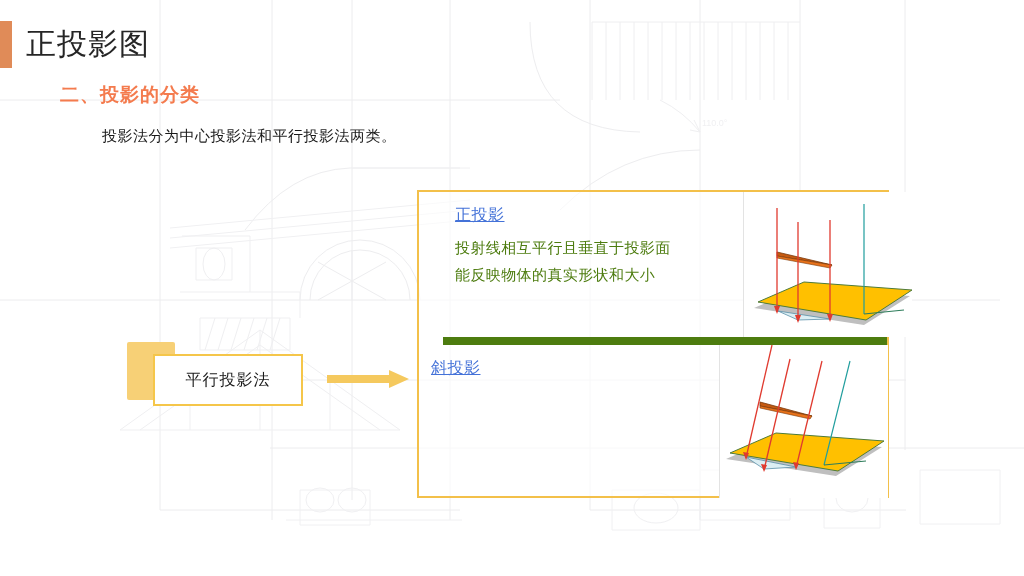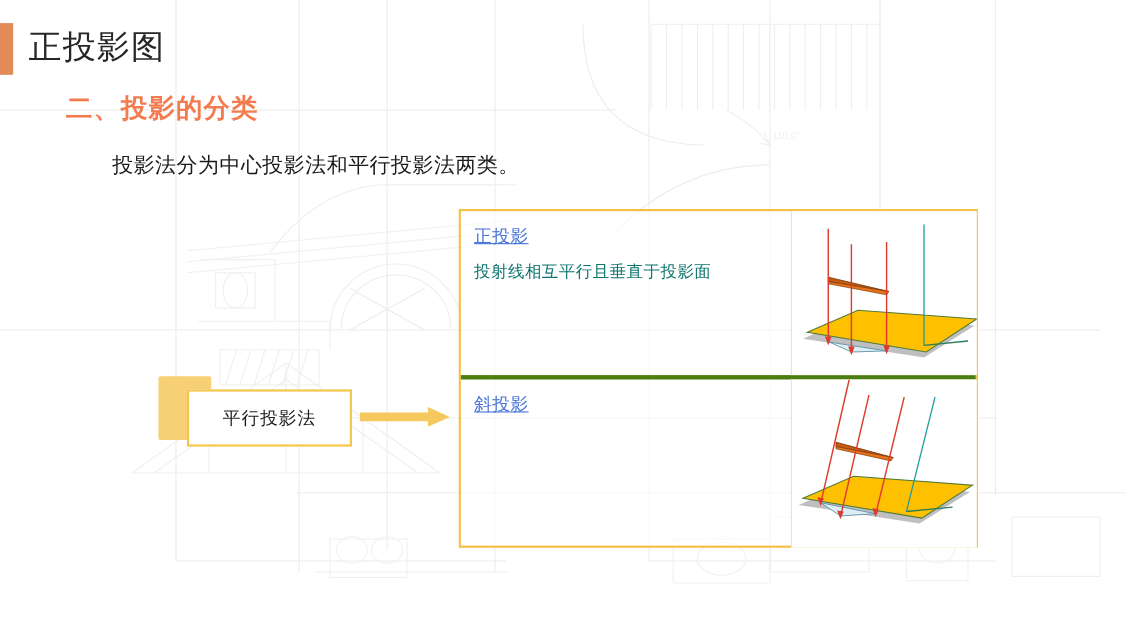--- a/index.html
+++ b/index.html
@@ -44,36 +44,35 @@
     line-height: 42px;
     color: #262626;
     letter-spacing: 1px;
     white-space: nowrap;
   }
 
   
   #section-heading {
     position: absolute;
     left: 60px; top: 82px;
-    font-size: 24px;
+    font-size: 19px;
     font-weight: bold;
     color: #F47B4E;
     letter-spacing: 1px;
     white-space: nowrap;
   }
 
   
   #intro-text {
     position: absolute;
     left: 102px; top: 127px;
-    font-size: 19px;
+    font-size: 15px;
     color: #1a1a1a;
     letter-spacing: 0.5px;
     white-space: nowrap;
-    margin-top: 10px;
   }
 
   
   .method-card {
     position: absolute;
     width: 176px;
     height: 62px;
   }
   .method-card .card-square {
     position: absolute;
@@ -95,21 +94,21 @@
     font-size: 16px;
     color: #1a1a1a;
     letter-spacing: 1px;
     white-space: nowrap;
   }
 
   #card-central { left: 140px; top: 192px; }
   #card-central .card-square { background: #0FB295; }
   #card-central .card-outline { border-color: #0FB295; }
 
-  #card-parallel { left: 144px; top: 342px; }
+  #card-parallel { left: 127px; top: 342px; }
   #card-parallel .card-square { background: #F7D076; }
   #card-parallel .card-outline { border-color: #F5C64A; }
 
   
   #flow-arrow {
     position: absolute;
     left: 327px; top: 368px;
     width: 82px; height: 22px;
   }
 
@@ -119,38 +118,38 @@
     left: 417px; top: 190px;
     width: 472px; height: 308px;
     border: 2px solid #F3C04A;
     background: rgba(255,255,255,0.62);
   }
   .detail-row {
     position: relative;
     height: 153px;
     display: flex;
   }
-  #detail-row-ortho { border-bottom: 4px solid #4d7c0f; }
+  #detail-row-ortho { border-bottom: 8px solid #4d7c0f; margin-left: 24px; }
 
   .detail-text {
     flex: 0 0 300px;
     padding: 13px 0 0 12px;
   }
   .detail-heading {
     font-size: 16px;
     color: #4472D8;
     text-decoration: underline;
     letter-spacing: 0.5px;
     margin-bottom: 8px;
     display: inline-block;
     white-space: nowrap;
   }
   .detail-line {
     font-size: 15px;
-    color: #0f766e;
+    color: #4d7c0f;
     line-height: 27px;
     letter-spacing: 0.4px;
     white-space: nowrap;
   }
   .detail-figure {
     flex: 1 1 auto;
     position: relative;
     border-left: 1px solid #E3E3E3;
     background: #ffffff;
   }
@@ -278,20 +277,21 @@
   <svg id="flow-arrow" viewBox="0 0 82 22" xmlns="http://www.w3.org/2000/svg">
     <path d="M0 7 H62 V2 L82 11 L62 20 V15 H0 Z" fill="#F5C95E"></path>
   </svg>
 
   <div id="detail-panel">
 
     <div class="detail-row" id="detail-row-ortho">
       <div class="detail-text">
         <div class="detail-heading">正投影</div>
         <div class="detail-line">投射线相互平行且垂直于投影面</div>
+        <div class="detail-line">能反映物体的真实形状和大小</div>
       </div>
       <div class="detail-figure">
         <svg width="168" height="149" viewBox="0 0 168 149" xmlns="http://www.w3.org/2000/svg">
 
           <polygon points="10,116 56,96 166,104 120,133" fill="#BFBFBF"></polygon>
 
           <polygon points="14,110 60,90 168,98 122,128" fill="#FFC000" stroke="#4E7B3A" stroke-width="1"></polygon>
 
           <polygon points="34,119 54,128 86,127" fill="#DCEEF3" stroke="#5B8FA8" stroke-width="0.8"></polygon>
 

